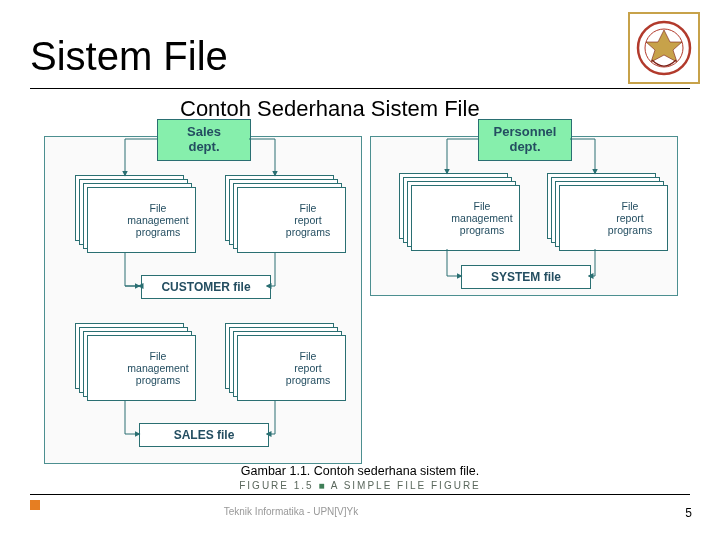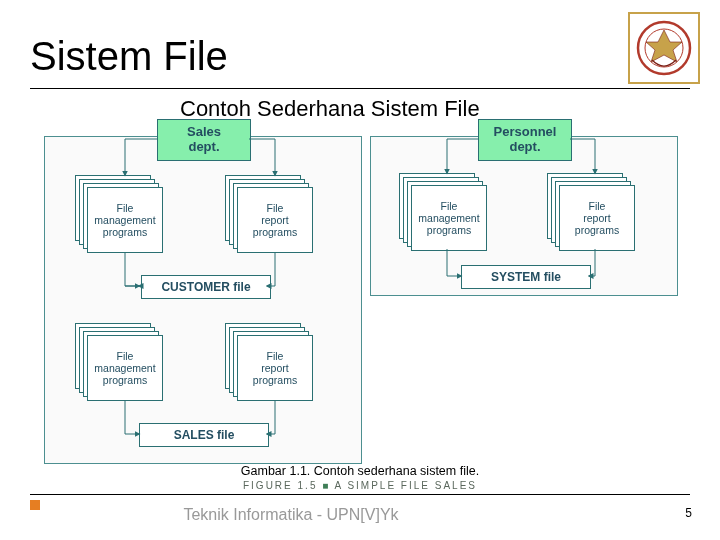--- a/index.html
+++ b/index.html
@@ -42,41 +42,41 @@
     font-size:12px;color:#244e61;
     text-align:center;font-weight:bold;
     display:flex;align-items:center;justify-content:center;
     width:128px;height:22px;
   }
 
   
   .stack{position:absolute;width:88px;height:78px}
   .page{
     position:absolute;width:74px;height:64px;
-    background:#fff;border:1px solid #2a6f72;
+    background:#fff;border:1px solid #2a6f72;padding-left:33px;
   }
   .page.p3{left:0;top:0}
   .page.p2{left:4px;top:4px}
   .page.p1{left:8px;top:8px}
   .page.p0{left:12px;top:12px;display:flex;align-items:center;justify-content:center;
     font-size:10.5px;line-height:1.15;color:#244e61;text-align:center}
 
   .caption{
     position:absolute;left:0;width:720px;top:464px;
     text-align:center;font-size:12.5px;font-weight:normal;
   }
   .figline{
     position:absolute;left:0;width:720px;top:480px;
     text-align:center;font-size:10px;letter-spacing:2px;color:#5a675c;
   }
   .figline .sq{color:#3f7e57}
   .rule2{position:absolute;left:30px;top:494px;width:660px;border-top:1px solid #000}
   .footer{
     position:absolute;left:0;width:582px;top:506px;
-    text-align:center;font-size:16px;color:#999;
+    text-align:center;font-size:10px;color:#999;
   }
   .pagenum{position:absolute;right:28px;top:506px;font-size:12px;color:#000}
   .accent{position:absolute;left:30px;top:500px;width:10px;height:10px;background:#e67e22}
 </style>
 </head>
 <body>
 
 <div class="slide">
   <div class="title">Sistem File</div>
   <div class="rule1"></div>
@@ -187,19 +187,19 @@
           </marker>
         </defs>
       </svg>
     </div>
   </div>
 
   <div class="caption">Gambar 1.1. Contoh sederhana sistem file.</div>
   <div class="figline">
     <span>FIGURE 1.5</span>
     <span class="sq"> ■ </span>
-    <span>A SIMPLE FILE SALES</span>
+    <span>A SIMPLE FILE FIGURE</span>
   </div>
   <div class="rule2"></div>
   <div class="accent"></div>
   <div class="footer">Teknik Informatika - UPN[V]Yk</div>
   <div class="pagenum">5</div>
 </div>
 
 </body></html>

